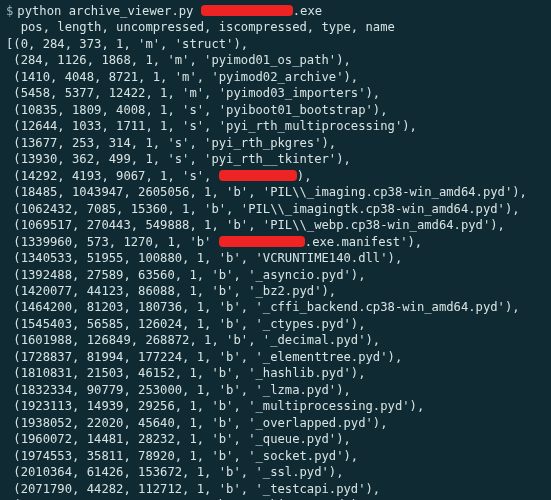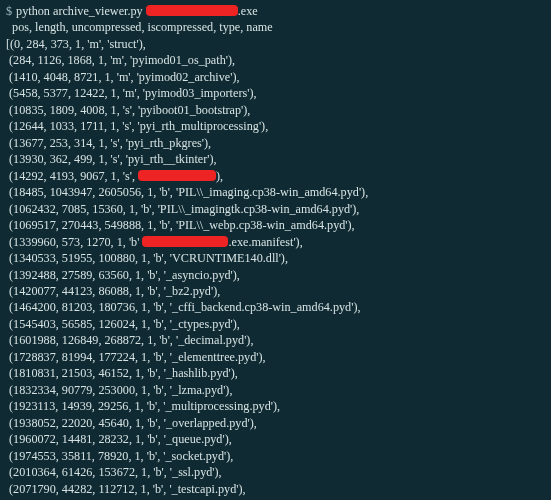--- a/index.html
+++ b/index.html
@@ -23,18 +23,18 @@
   .redact {
     display: inline-block;
     background: #ed2324;
     height: 11px;
     border-radius: 4px;
     vertical-align: -1px;
   }
   .redact.r1 { width: 92px; }
   .redact.r2 { width: 78px; }
   .redact.r3 { width: 86px; }
-  .line { display: block; font-family: Liberation Serif, serif; }
+  .line { display: block; }
 </style>
 </head>
 <body>
 
 <div class="terminal"><span class="line"><span class="prompt-dollar">$</span><span class="cmd">python archive_viewer.py </span><span class="redact r1"></span><span class="cmd">.exe</span></span><span class="line">  pos, length, uncompressed, iscompressed, type, name</span><span class="line">[(0, 284, 373, 1, 'm', 'struct'),</span><span class="line"> (284, 1126, 1868, 1, 'm', 'pyimod01_os_path'),</span><span class="line"> (1410, 4048, 8721, 1, 'm', 'pyimod02_archive'),</span><span class="line"> (5458, 5377, 12422, 1, 'm', 'pyimod03_importers'),</span><span class="line"> (10835, 1809, 4008, 1, 's', 'pyiboot01_bootstrap'),</span><span class="line"> (12644, 1033, 1711, 1, 's', 'pyi_rth_multiprocessing'),</span><span class="line"> (13677, 253, 314, 1, 's', 'pyi_rth_pkgres'),</span><span class="line"> (13930, 362, 499, 1, 's', 'pyi_rth__tkinter'),</span><span class="line"><span> (14292, 4193, 9067, 1, 's',</span> <span class="redact r2"></span><span>),</span></span><span class="line"> (18485, 1043947, 2605056, 1, 'b', 'PIL\\_imaging.cp38-win_amd64.pyd'),</span><span class="line"> (1062432, 7085, 15360, 1, 'b', 'PIL\\_imagingtk.cp38-win_amd64.pyd'),</span><span class="line"> (1069517, 270443, 549888, 1, 'b', 'PIL\\_webp.cp38-win_amd64.pyd'),</span><span class="line"><span> (1339960, 573, 1270, 1, 'b'</span> <span class="redact r3"></span><span>.exe.manifest'),</span></span><span class="line"> (1340533, 51955, 100880, 1, 'b', 'VCRUNTIME140.dll'),</span><span class="line"> (1392488, 27589, 63560, 1, 'b', '_asyncio.pyd'),</span><span class="line"> (1420077, 44123, 86088, 1, 'b', '_bz2.pyd'),</span><span class="line"> (1464200, 81203, 180736, 1, 'b', '_cffi_backend.cp38-win_amd64.pyd'),</span><span class="line"> (1545403, 56585, 126024, 1, 'b', '_ctypes.pyd'),</span><span class="line"> (1601988, 126849, 268872, 1, 'b', '_decimal.pyd'),</span><span class="line"> (1728837, 81994, 177224, 1, 'b', '_elementtree.pyd'),</span><span class="line"> (1810831, 21503, 46152, 1, 'b', '_hashlib.pyd'),</span><span class="line"> (1832334, 90779, 253000, 1, 'b', '_lzma.pyd'),</span><span class="line"> (1923113, 14939, 29256, 1, 'b', '_multiprocessing.pyd'),</span><span class="line"> (1938052, 22020, 45640, 1, 'b', '_overlapped.pyd'),</span><span class="line"> (1960072, 14481, 28232, 1, 'b', '_queue.pyd'),</span><span class="line"> (1974553, 35811, 78920, 1, 'b', '_socket.pyd'),</span><span class="line"> (2010364, 61426, 153672, 1, 'b', '_ssl.pyd'),</span><span class="line"> (2071790, 44282, 112712, 1, 'b', '_testcapi.pyd'),</span><span class="line"> (2116072, 30660, 64072, 1, 'b', '_tkinter.pyd'),</span></div>
 
 </body></html>

